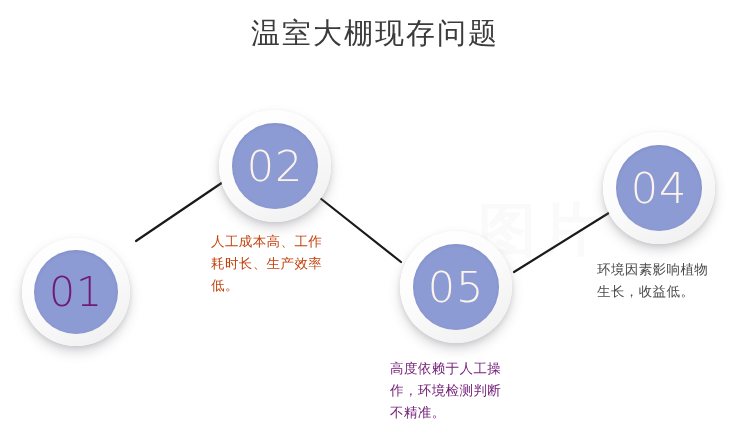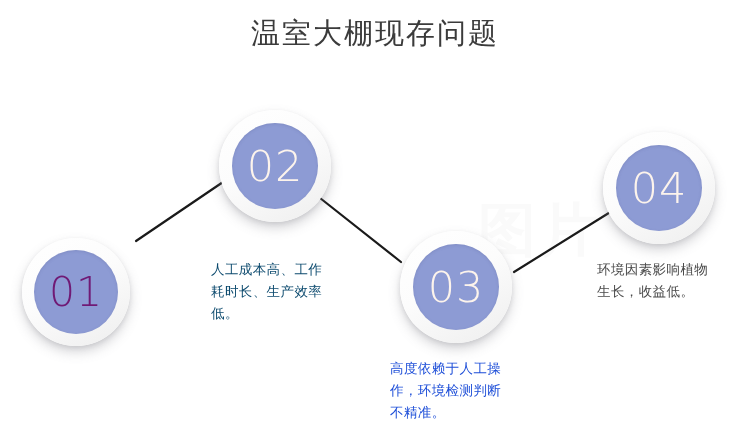--- a/index.html
+++ b/index.html
@@ -151,32 +151,32 @@
     </div>
   </div>
 
   <div class="node" id="node-02">
     <div class="bubble big">
       <div class="bubble-inner" style="background: rgb(141, 155, 212);">
         <span class="bubble-num" style="color: rgb(253, 244, 236);">02</span>
       </div>
     </div>
   </div>
-  <div class="caption" id="cap-02" style="color: #0c4a6e; margin-top: 28px;">人工成本高、工作
+  <div class="caption" id="cap-02" style="color: #c2410c;">人工成本高、工作
 耗时长、生产效率
 低。</div>
 
   <div class="node" id="node-03">
     <div class="bubble big">
       <div class="bubble-inner" style="background: rgb(141, 155, 212);">
-        <span class="bubble-num" style="color: rgb(253, 244, 236);">03</span>
+        <span class="bubble-num" style="color: rgb(253, 244, 236);">05</span>
       </div>
     </div>
   </div>
-  <div class="caption" id="cap-03" style="color: #1d4ed8;">高度依赖于人工操
+  <div class="caption" id="cap-03" style="color: #701a75;">高度依赖于人工操
 作，环境检测判断
 不精准。</div>
 
   <div class="node" id="node-04">
     <div class="bubble big">
       <div class="bubble-inner" style="background: rgb(141, 155, 212);">
         <span class="bubble-num" style="color: rgb(253, 244, 236);">04</span>
       </div>
     </div>
   </div>

